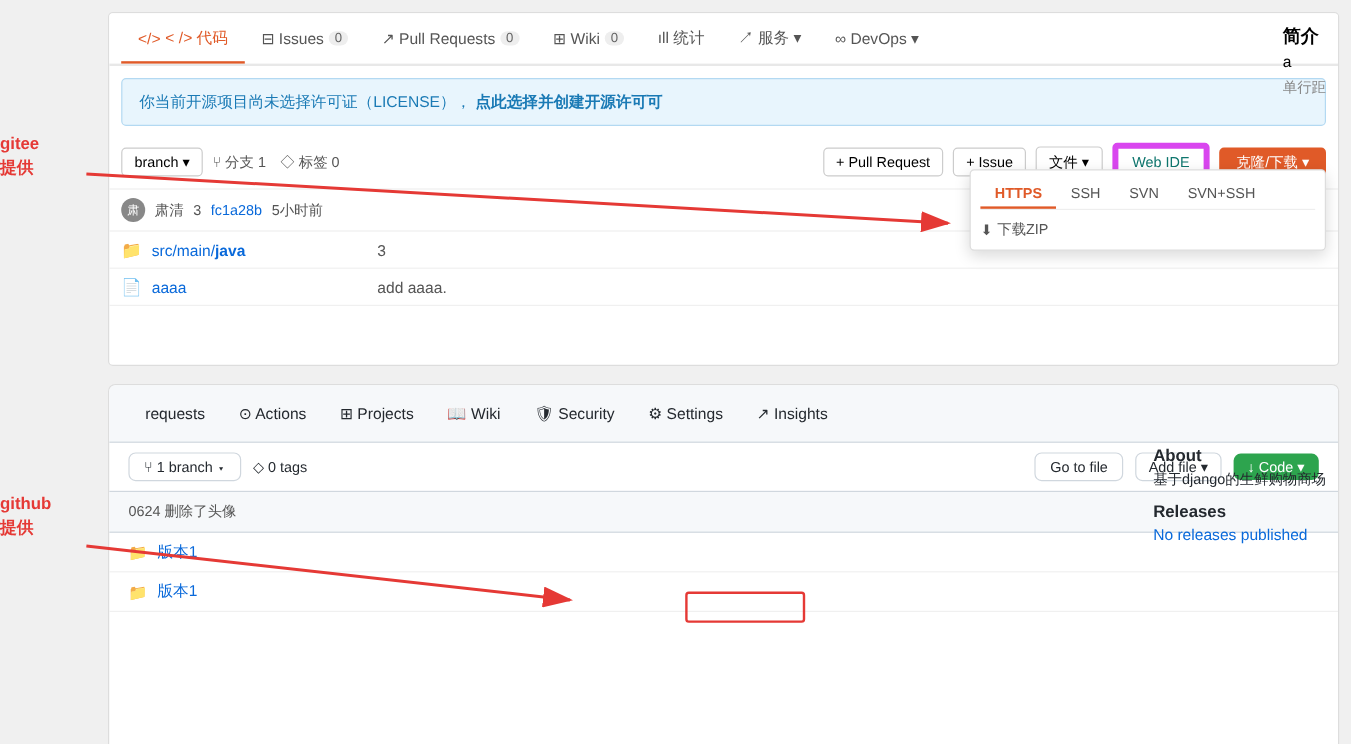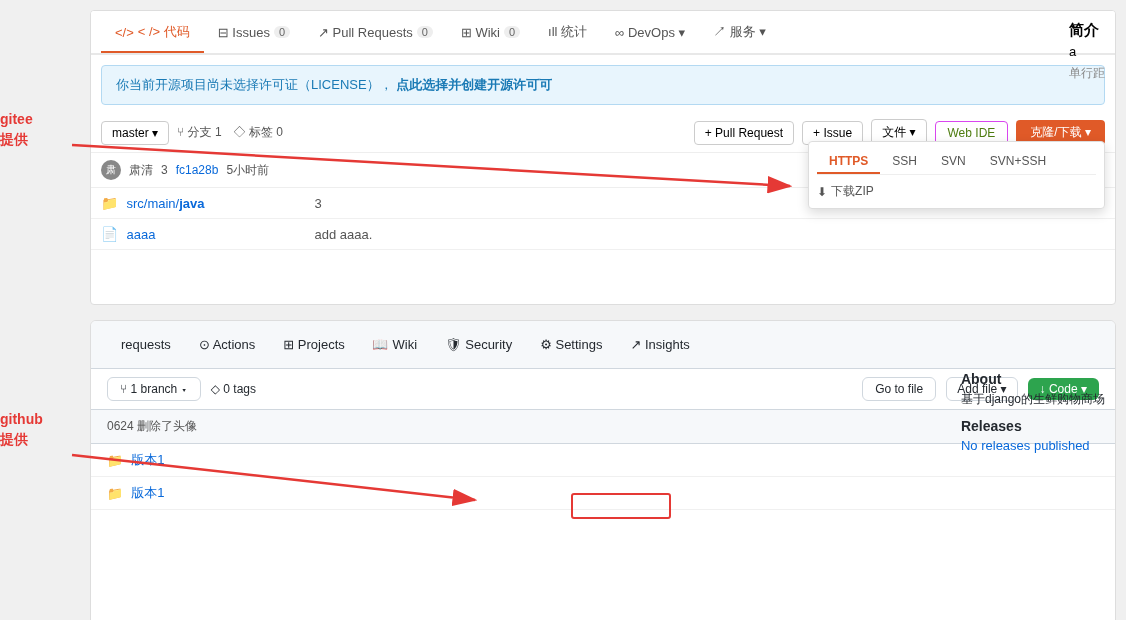--- a/index.html
+++ b/index.html
@@ -126,26 +126,26 @@
     .action-btn {
       background: white;
       border: 1px solid #ccc;
       border-radius: 4px;
       padding: 4px 10px;
       font-size: 12px;
       cursor: pointer;
     }
     .webide-btn {
       background: white;
-      border: 1px solid #d946ef;
+      border: 5px solid #d946ef;
       border-radius: 4px;
       padding: 4px 12px;
       font-size: 12px;
       cursor: pointer;
-      color: #4d7c0f;
+      color: #0f766e;
       font-weight: 500;
     }
     .clone-btn-orange {
       background: #e05a28;
       color: white;
       border: none;
       border-radius: 4px;
       padding: 4px 14px;
       font-size: 12px;
       cursor: pointer;
@@ -429,35 +429,35 @@
       <span class="tab-badge">0</span>
     </div>
     <div class="tab-item">
       <span>⊞ Wiki</span>
       <span class="tab-badge">0</span>
     </div>
     <div class="tab-item">
       <span>ıll 统计</span>
     </div>
     <div class="tab-item">
+      <span>↗ 服务 ▾</span>
+    </div>
+    <div class="tab-item">
       <span>∞ DevOps ▾</span>
-    </div>
-    <div class="tab-item">
-      <span>↗ 服务 ▾</span>
     </div>
   </div>
 
   <div class="notice-bar">
     <span>你当前开源项目尚未选择许可证（LICENSE），</span>
     <strong style="cursor:pointer;">点此选择并创建开源许可可</strong>
   </div>
 
   <div class="repo-controls">
     <button class="branch-btn">
-      master ▾
+      branch ▾
     </button>
     <span class="branch-info">
       <span>⑂ 分支 1</span>
       <span>◇ 标签 0</span>
     </span>
     <div class="spacer"></div>
     <button class="action-btn">+ Pull Request</button>
     <button class="action-btn">+ Issue</button>
     <button class="action-btn">文件 ▾</button>
     <button class="webide-btn">Web IDE</button>

